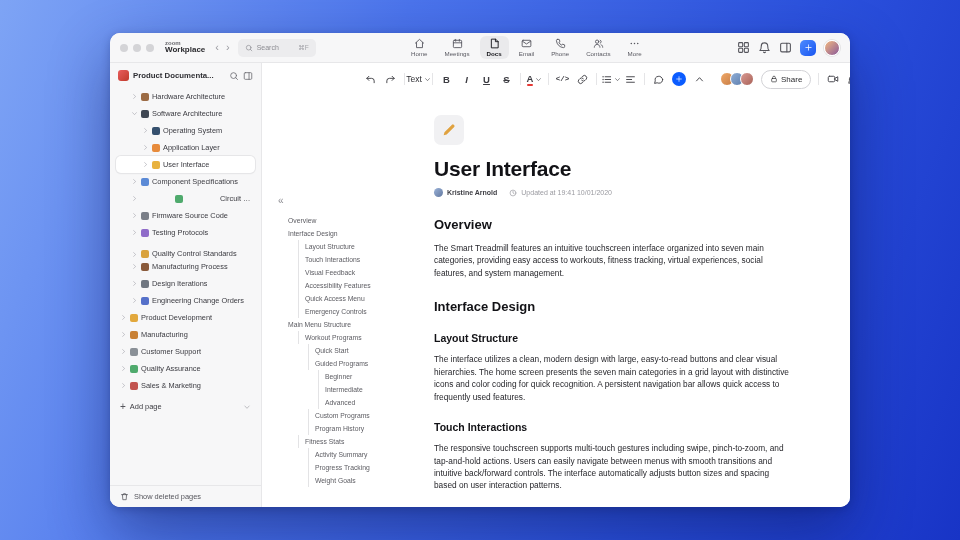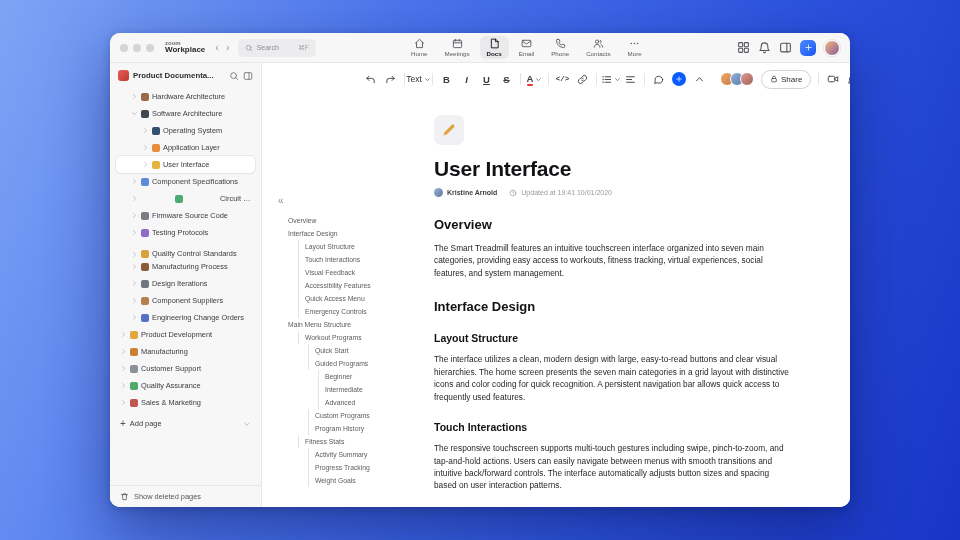--- a/index.html
+++ b/index.html
@@ -394,27 +394,20 @@
             </svg>
             <span class="dot" style="background: rgb(138, 90, 59);"></span>
             <span class="tlabel">Manufacturing Process</span>
           </div>
           <div class="trow" style="padding-left: 15px;">
             <svg class="ic chev">
               <use href="#i-chev-r" xlink:href="#i-chev-r"></use>
             </svg>
             <span class="dot" style="background: rgb(111, 118, 128);"></span>
             <span class="tlabel">Design Iterations</span>
-          </div>
-          <div class="trow" style="padding-left: 15px;">
-            <svg class="ic chev">
-              <use href="#i-chev-r" xlink:href="#i-chev-r"></use>
-            </svg>
-            <span class="dot" style="background: rgb(181, 128, 78);"></span>
-            <span class="tlabel">Component Suppliers</span>
           </div>
           <div class="trow" style="padding-left: 15px;">
             <svg class="ic chev">
               <use href="#i-chev-r" xlink:href="#i-chev-r"></use>
             </svg>
             <span class="dot" style="background: rgb(85, 112, 201);"></span>
             <span class="tlabel">Engineering Change Orders</span>
           </div>
           <div class="trow" style="padding-left: 4px;">
             <svg class="ic chev">

